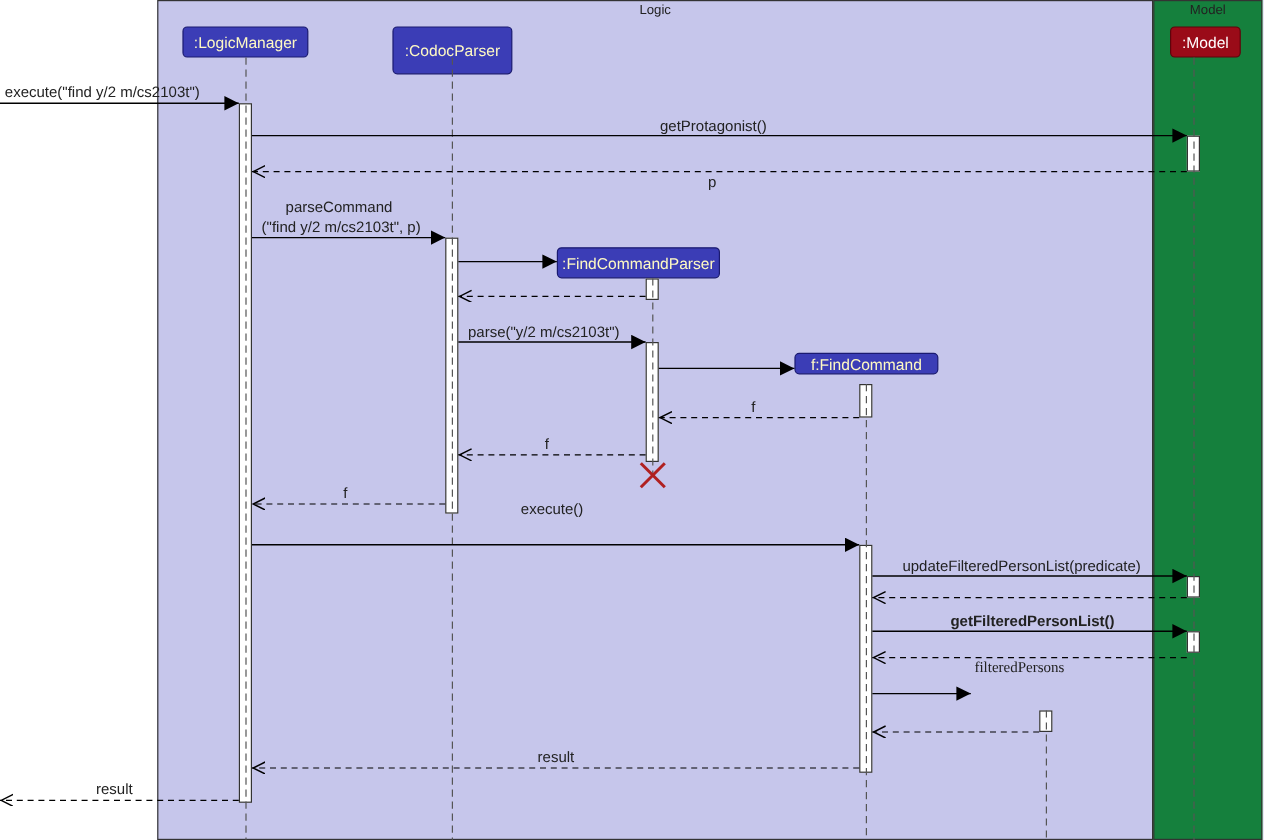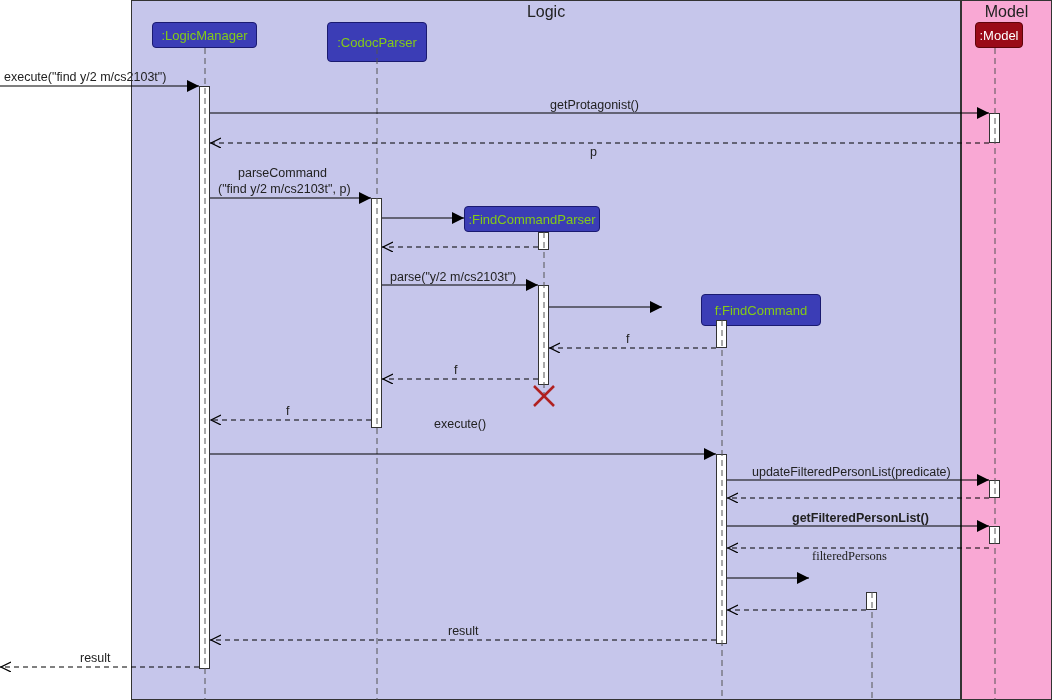--- a/index.html
+++ b/index.html
@@ -19,35 +19,35 @@
   }
   .frame {
     position: absolute;
     border: 1px solid #333;
     box-sizing: border-box;
   }
   .frame-logic {
     background: #c6c6eb;
   }
   .frame-model {
-    background: #f9a8d4;
+    background: #15803d;
   }
   .frame-title {
     position: absolute;
     top: 0;
     width: 100%;
     text-align: center;
-    font-size: 16px;
+    font-size: 11px;
     color: #222;
     padding-top: 2px;
   }
   .box {
     position: absolute;
     background: #3b3db6;
-    color: #84cc16;
+    color: #fef9c3;
     border: 1px solid #1a1a70;
     border-radius: 4px;
     font-size: 13px;
     text-align: center;
     white-space: nowrap;
     padding: 0;
     box-sizing: border-box;
     display: flex;
     align-items: center;
     justify-content: center;
@@ -90,29 +90,29 @@
     <div class="frame-title">Model</div>
   </div>
 
   <div class="box" style="left:152px; top:22px; width:105px; height:26px;">
     <span>:LogicManager</span>
   </div>
   <div class="box" style="left:327px; top:22px; width:100px; height:40px;">
     <span>:CodocParser</span>
   </div>
 
-  <div class="box model-box" style="left:975px; top:22px; width:48px; height:26px;align-items:center;">
+  <div class="box model-box" style="left:975px; top:22px; width:59px; height:26px;align-items:center;">
     <span>:Model</span>
   </div>
 
   <div class="box" style="left:464px; top:206px; width:136px; height:26px;">
     <span>:FindCommandParser</span>
   </div>
 
-  <div class="box" style="left:662px; top:294px; width:120px; height:32px;margin-left:39px;">
+  <div class="box" style="left:662px; top:294px; width:120px; height:18px;">
     <span>f:FindCommand</span>
   </div>
 
 
   <div class="activation" style="left:199px; top:86px; width:11px; height:583px;"></div>
 
   <div class="activation" style="left:371px; top:198px; width:11px; height:230px;"></div>
 
   <div class="activation" style="left:538px; top:232px; width:11px; height:18px;"></div>
   <div class="activation" style="left:538px; top:285px; width:11px; height:100px;"></div>

